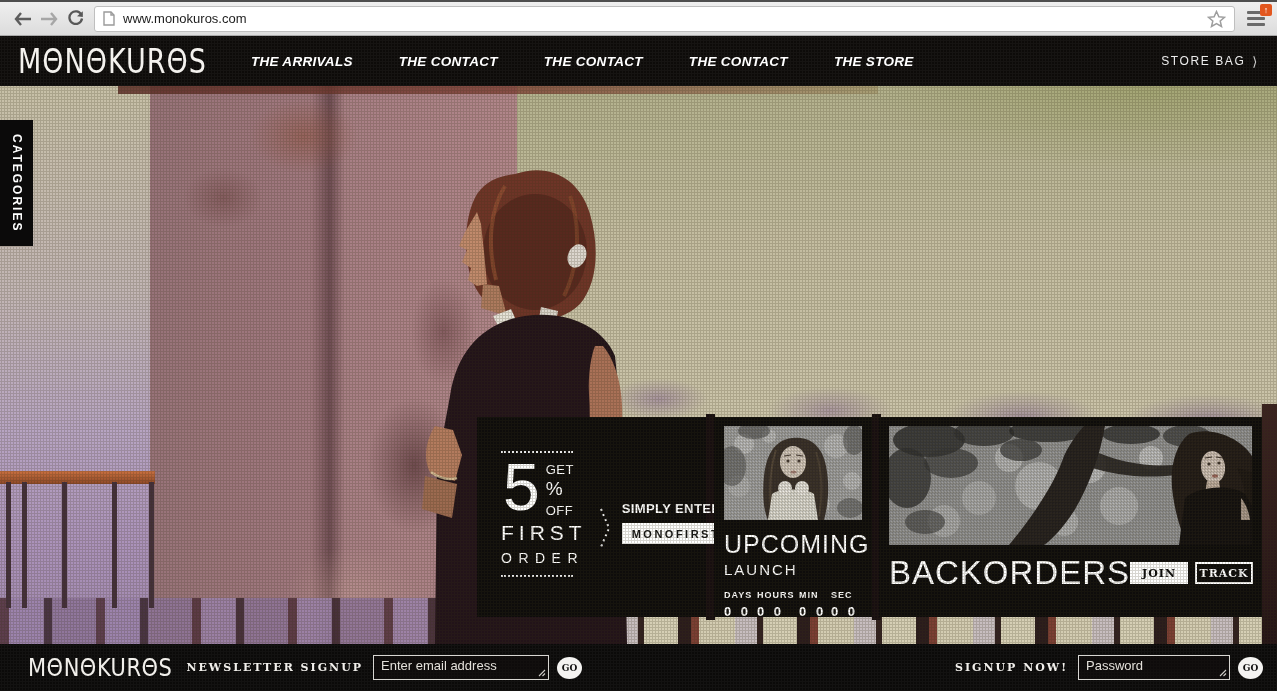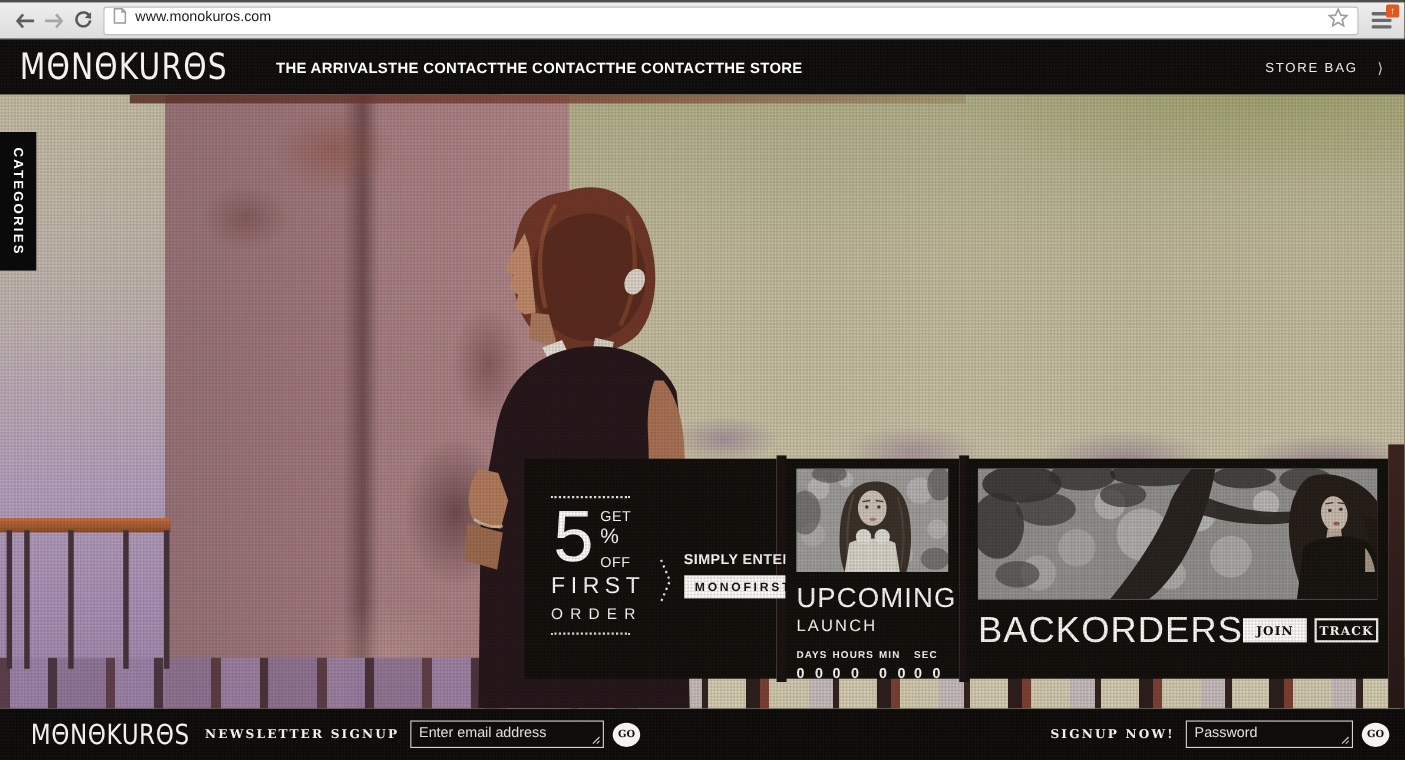--- a/index.html
+++ b/index.html
@@ -1,33 +1,33 @@
 <!DOCTYPE html>
 <html><head>
 <meta charset="utf-8">
 <style>
   * { margin:0; padding:0; box-sizing:border-box; }
   html,body { width:1277px; height:691px; overflow:hidden; background:#000; font-family:"Liberation Sans", sans-serif; }
 
   
   .toolbar { height:36px; background:linear-gradient(#efefef,#dcdcdc); border-top:2px solid #4e4e4e; border-bottom:1px solid #a9a9a9; display:flex; align-items:center; padding:0 8px 0 10px; }
   .nav-btn { width:26px; height:26px; display:flex; align-items:center; justify-content:center; cursor:pointer; }
-  .urlbar { flex:1; height:26px; background:#fff; border:1px solid #bfbfbf; border-radius:3px; margin:0 8px 0 6px; display:flex; padding:0 8px; }
+  .urlbar { flex:1; height:26px; background:#fff; border:1px solid #bfbfbf; border-radius:3px; margin:0 8px 0 6px; display:flex; align-items:center; padding:0 8px; }
   .url-text { font-size:13px; color:#1c1c1c; margin-left:8px; flex:1; }
   .menu-btn { width:26px; height:22px; position:relative; display:flex; flex-direction:column; justify-content:center; gap:3px; padding:0 4px; cursor:pointer; }
   .menu-bar { height:3px; background:#6a6a6a; border-radius:1px; }
   .menu-badge { position:absolute; top:-4px; right:-3px; width:12px; height:12px; background:#e2571f; border-radius:2px; color:#fff; font-size:9px; line-height:12px; text-align:center; font-weight:bold; }
 
   
   .site-nav { height:50px; background:#0d0b09; display:flex; align-items:center; padding:0 18px;
     background-image: radial-gradient(rgba(255,255,255,0.035) 1px, transparent 1.3px); background-size:3px 3px; }
   .logo { font-family:"DejaVu Sans", sans-serif; color:#f4f2ee; font-size:27px; letter-spacing:1px; transform:scaleY(1.22); transform-origin:left center; white-space:nowrap; cursor:pointer; }
-  .nav-items { display:flex; margin-left:44px; }
+  .nav-items { display:flex; gap:46px; margin-left:44px;font-style:italic; }
   .nav-item { color:#fff; font-size:13.5px; font-weight:bold; letter-spacing:0.3px; white-space:nowrap; cursor:pointer; }
-  .store-bag { margin-left:auto; color:#ececec; font-size:12px; letter-spacing:1.6px; display:flex; align-items:center; gap:18px; cursor:pointer; }
+  .store-bag { margin-left:auto; color:#ececec; font-size:12px; letter-spacing:1.6px; display:flex; align-items:center; gap:7px; cursor:pointer; }
   .store-bag .arr { font-size:13px; opacity:.85; }
 
   
   .hero { position:relative; width:1277px; height:558px; background:#c9c2a8; overflow:hidden; }
   .hero::after { content:""; position:absolute; inset:0; z-index:7; pointer-events:none;
     background-image: radial-gradient(rgba(55,48,22,0.20) 1px, transparent 1.4px); background-size:3px 3px; }
   .h-layer { position:absolute; }
   .h-right { left:455px; top:0; width:822px; height:558px;
     background:
       radial-gradient(ellipse 420px 120px at 85% 0%, rgba(150,155,95,.55), transparent 70%),

